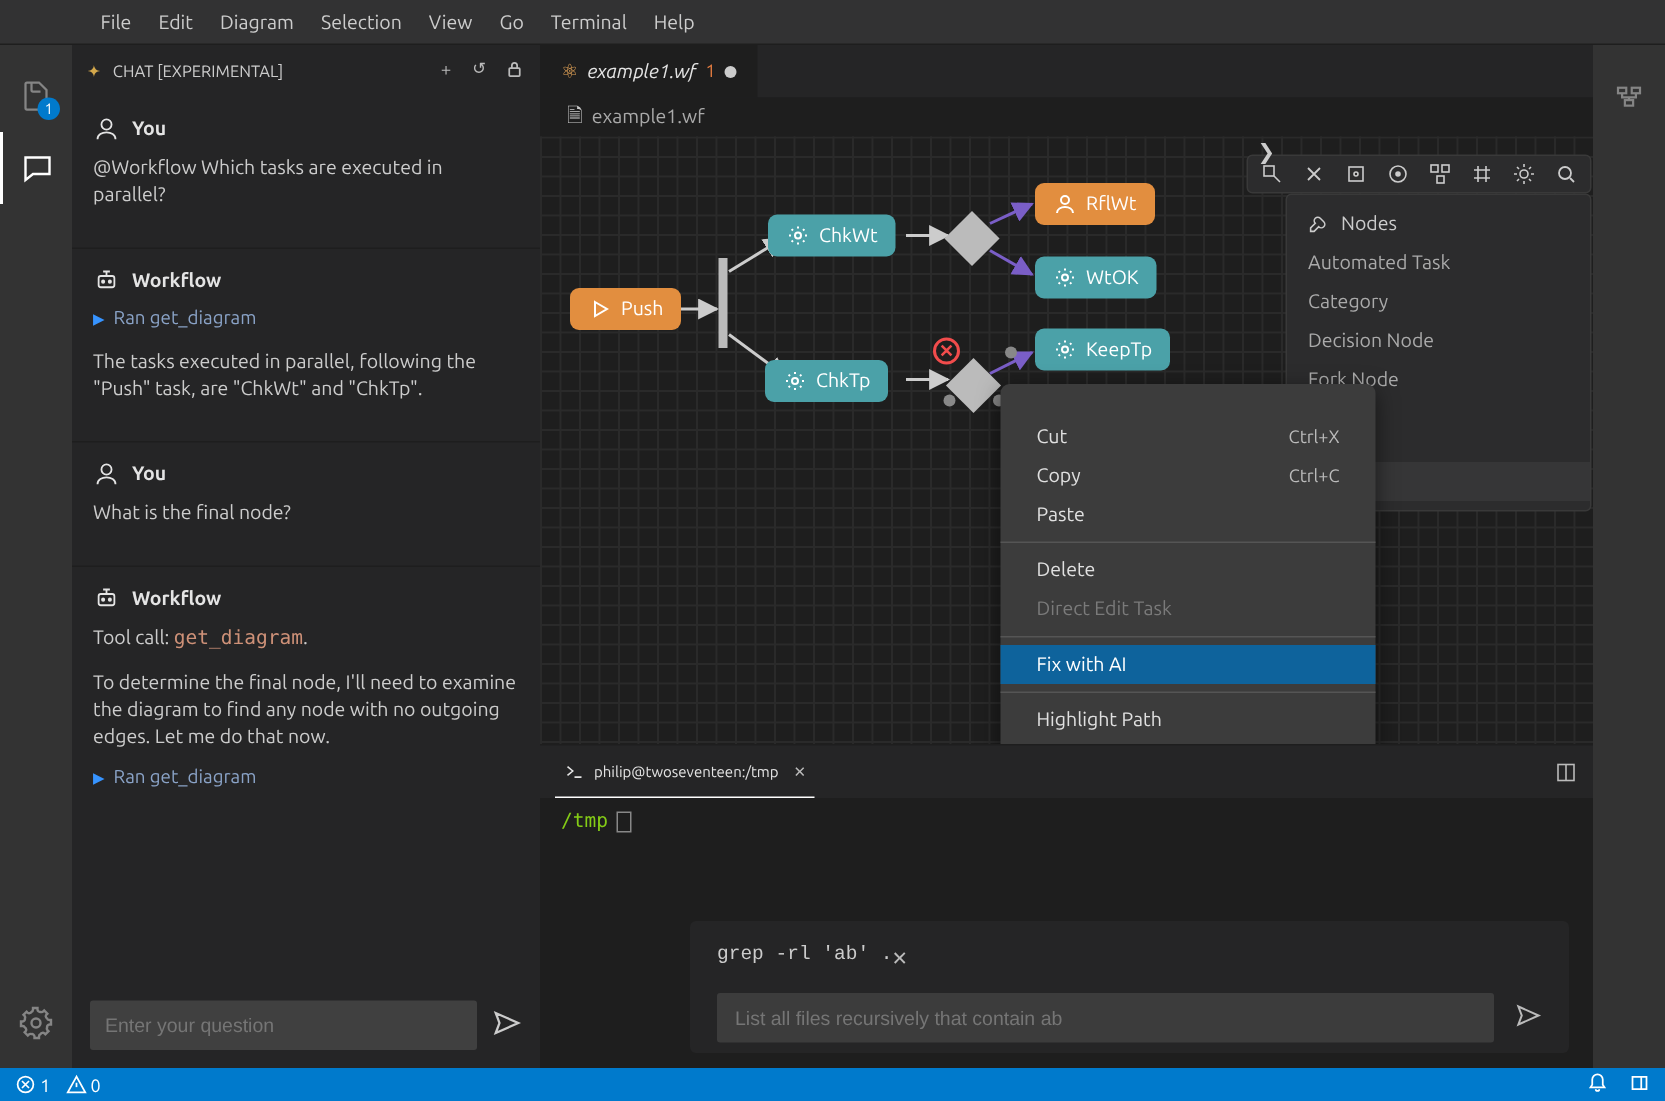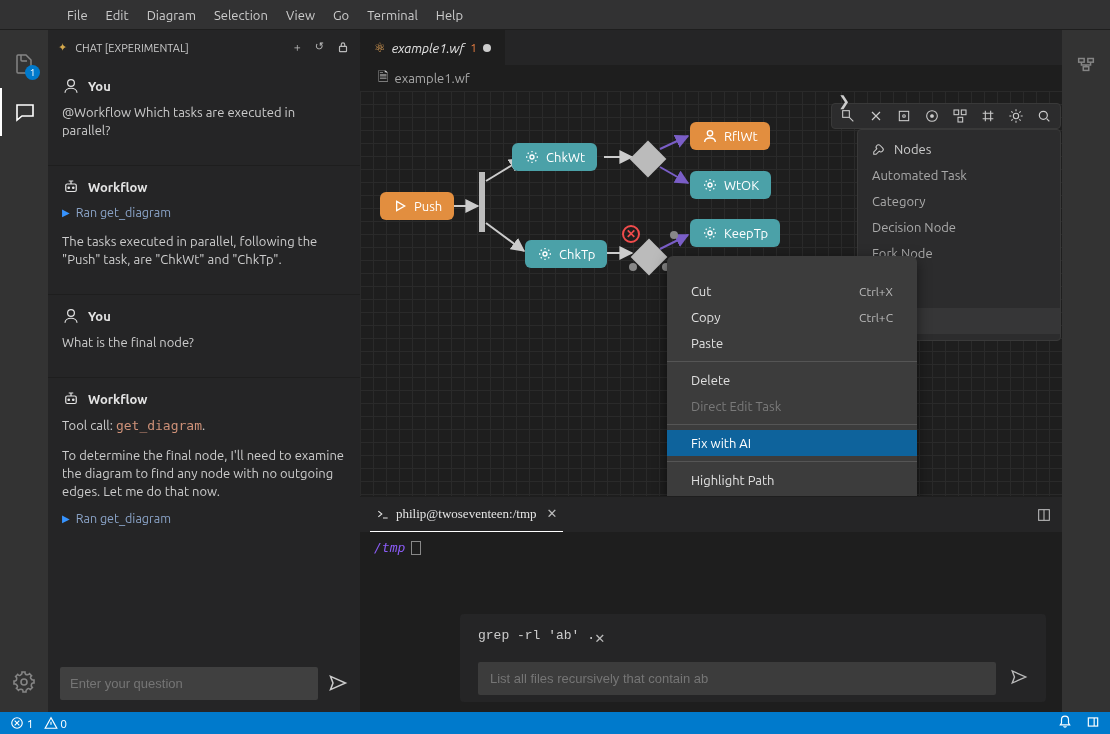--- a/index.html
+++ b/index.html
@@ -321,37 +321,36 @@
   align-items: center;
   padding: 0 10px;
   gap: 10px;
 }
 .panel-tab {
   display: flex;
   align-items: center;
   gap: 6px;
   padding: 0 6px;
   color: #e4e4e4;
-  font-size: 13px;
+  font-size: 10px;
   border-bottom: 1px solid #fff;
   height: 100%;
-  font-family: Liberation Serif, serif;
 }
 .panel-tab .close { color: #bbb; cursor: pointer; margin-left: 4px; }
 .panel-right-icn { margin-left: auto; display: flex; gap: 10px; color: #bbb; }
 .terminal-body {
   flex: 1;
   padding: 8px 14px;
   font-family: "Menlo","Consolas",monospace;
   font-size: 13px;
   color: #ccc;
   position: relative;
 }
 .term-line { display: flex; gap: 6px; align-items: center; }
-.term-path { color: #8b5cf6; font-style: italic; }
+.term-path { color: #84cc16; }
 .term-prompt { display: inline-block; border: 1px solid #888; width: 10px; height: 14px; }
 .cmd-box {
   position: absolute;
   left: 100px;
   right: 16px;
   bottom: 10px;
   top: 82px;
   background: #252526;
   border-radius: 4px;
   padding: 14px 18px;
@@ -608,21 +607,21 @@
         </svg>
       <span>Push</span>
     </div>
     <div class="wf-node teal" style="left:152px;top:52px">
       <svg viewBox="0 0 24 24" fill="none" stroke="currentColor" stroke-width="2">
           <circle cx="12" cy="12" r="3"></circle>
           <path d="M12 3v2M12 19v2M3 12h2M19 12h2M5.6 5.6l1.4 1.4M17 17l1.4 1.4M18.4 5.6L17 7M7 17l-1.4 1.4"></path>
         </svg>
       <span>ChkWt</span>
     </div>
-    <div class="wf-node teal" style="left:165px;top:149px">
+    <div class="wf-node teal" style="left:150px;top:149px">
       <svg viewBox="0 0 24 24" fill="none" stroke="currentColor" stroke-width="2">
           <circle cx="12" cy="12" r="3"></circle>
           <path d="M12 3v2M12 19v2M3 12h2M19 12h2M5.6 5.6l1.4 1.4M17 17l1.4 1.4M18.4 5.6L17 7M7 17l-1.4 1.4"></path>
         </svg>
       <span>ChkTp</span>
     </div>
     <div class="wf-node orange" style="left:330px;top:31px">
       <svg viewBox="0 0 24 24" fill="none" stroke="currentColor" stroke-width="2">
           <circle cx="12" cy="8" r="4"></circle>
           <path d="M4 21c0-4 4-6 8-6s8 2 8 6"></path>

